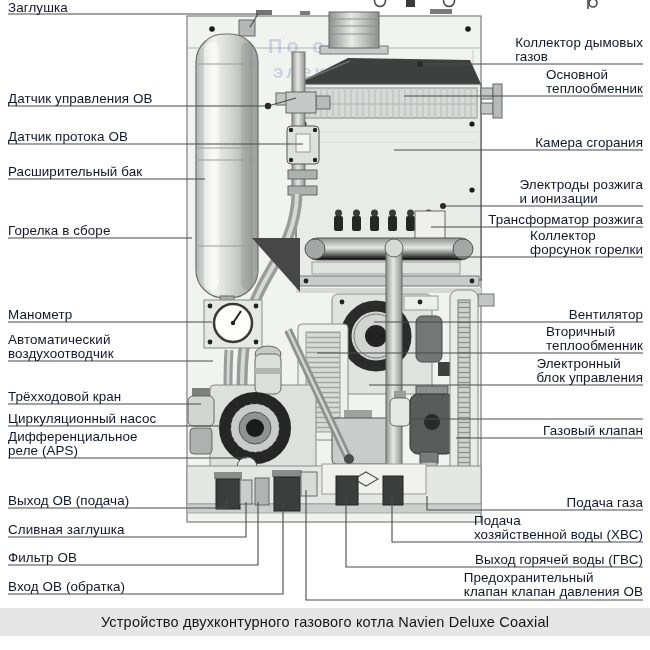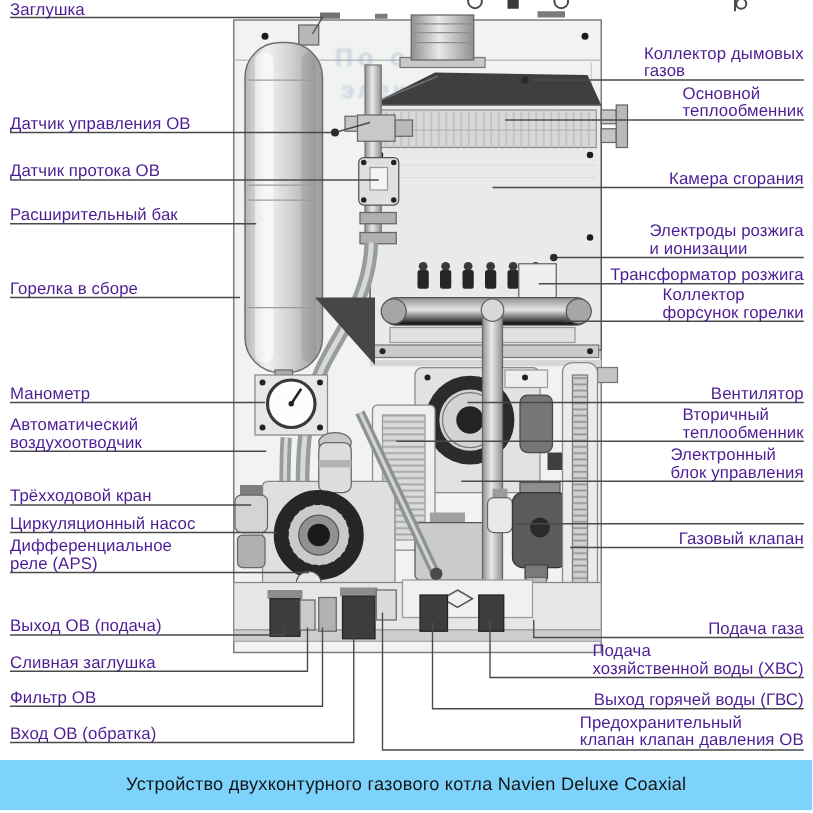--- a/index.html
+++ b/index.html
@@ -2,28 +2,28 @@
 <html lang="ru"><head>
 <meta charset="utf-8">
 <style>
   html,body{margin:0;padding:0;background:#ffffff;}
   .canvas{
     position:relative;width:650px;height:650px;background:#ffffff;
     font-family:"Liberation Sans", sans-serif;overflow:hidden;
   }
   svg.art{position:absolute;left:0;top:0;}
   .lbl{
-    position:absolute;font-size:13.4px;line-height:14px;color:#4c1d95;
+    position:absolute;font-size:13.4px;line-height:14px;color:#0f172a;
     white-space:pre-line;letter-spacing:0.1px;
   }
   .lbl.r{right:7px;text-align:left;}
   .lbl.l{left:8px;text-align:left;}
   .caption{
-    position:absolute;left:0;top:608px;width:650px;height:40px;
-    background:#7dd3fc;display:flex;align-items:center;justify-content:center;
+    position:absolute;left:0;top:608px;width:650px;height:28px;
+    background:#e5e5e5;display:flex;align-items:center;justify-content:center;
     font-size:14.5px;color:#151515;letter-spacing:0.2px;
   }
 </style>
 </head>
 <body>
 
 <div class="canvas">
 
   <svg class="art" width="650" height="650" viewBox="0 0 650 650">
     <defs>

